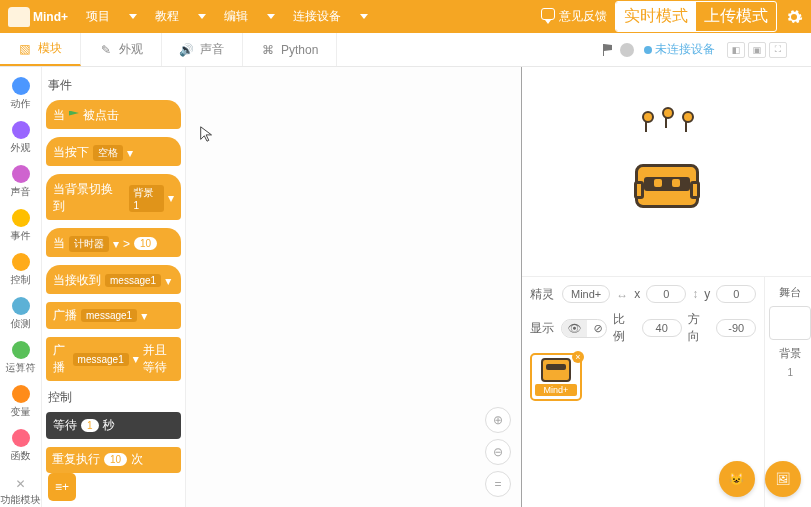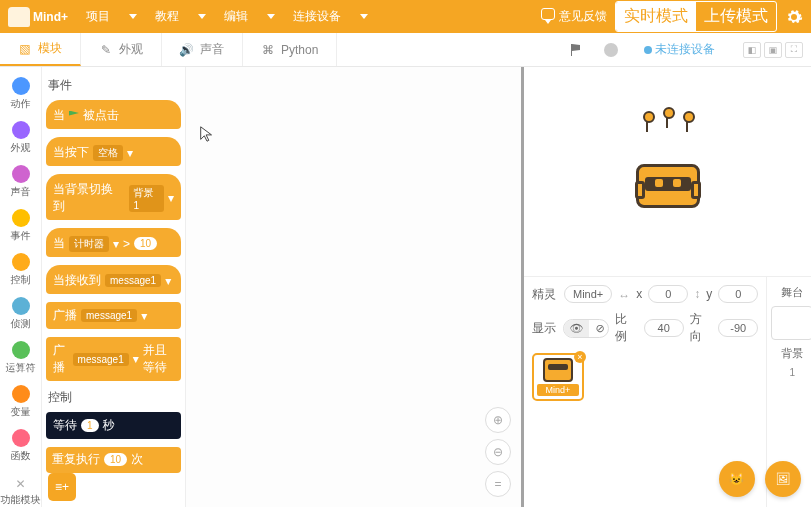--- a/index.html
+++ b/index.html
@@ -21,55 +21,55 @@
 .mode-btn{padding:4px 8px;font-size:16px;cursor:pointer}
 .mode-btn.active{background:#fff;color:#f5a623}
 .mode-btn:not(.active){color:#fff}
 .gear-icon{width:18px;height:18px;cursor:pointer}
 
 .tabstrip{height:34px;border-bottom:1px solid #e8e8e8;display:flex}
 .tabstrip-left{display:flex}
 .tab{display:flex;align-items:center;gap:6px;padding:0 18px;cursor:pointer;color:#888;border-right:1px solid #eee}
 .tab.active{color:#f5a623;border-bottom:2px solid #f5a623}
 .tab-ico{width:14px;height:14px;display:inline-flex;align-items:center;justify-content:center}
-.tabstrip-right{margin-left:auto;display:flex;align-items:center;gap:20px;padding-right:8px}
+.tabstrip-right{margin-left:auto;display:flex;align-items:center;gap:4px;padding-right:24px}
 .flag-icon{width:16px;height:16px;color:#777}
 .dot-gray{width:14px;height:14px;border-radius:50%;background:#ccc}
 .nc{color:#5fb4e6;font-size:11px;margin-left:6px;display:flex;align-items:center;gap:3px}
 .nc-dot{width:8px;height:8px;border-radius:50%;background:#5fb4e6}
 .win-btns{display:flex;gap:3px;margin-left:8px}
 .win-btn{width:18px;height:16px;border:1px solid #ddd;border-radius:2px;cursor:pointer;display:flex;align-items:center;justify-content:center;font-size:9px;color:#aaa}
 
 .main{flex:1;display:flex;overflow:hidden}
 
 .cats{width:42px;background:#fff;border-right:1px solid #eee;display:flex;flex-direction:column;align-items:center;padding-top:6px;gap:2px}
 .cat{display:flex;flex-direction:column;align-items:center;gap:2px;padding:4px 0;cursor:pointer;width:100%}
 .cat-dot{width:18px;height:18px;border-radius:50%}
 .cat-lbl{font-size:10px;color:#666}
 .cat-tools{margin-top:4px;color:#aaa}
 
 .palette{width:144px;border-right:1px solid #eee;padding:6px 4px;overflow-y:auto;position:relative}
 .palette::-webkit-scrollbar{width:6px}
 .pal-head{font-size:12px;color:#555;margin:4px 0 6px 2px}
 .blk{background:#f6ab2e;color:#fff;border-radius:4px;padding:5px 7px;margin-bottom:8px;font-size:11px;display:flex;align-items:center;gap:4px;cursor:pointer;position:relative}
 .blk.hat{border-radius:14px 14px 4px 4px;padding-top:7px}
-.blk.ctl{background:#0f172a}
+.blk.ctl{background:#404040}
 .pill{background:#fff;color:#f6ab2e;border-radius:8px;padding:1px 6px;font-size:10px}
 .drop{background:#e0941a;border-radius:3px;padding:1px 5px;font-size:10px}
 .mini-flag{display:inline-block;width:10px;height:10px;background:#4caf50;clip-path:polygon(0 0,100% 25%,0 50%);}
 .c-wrap{background:#f6ab2e;border-radius:4px;padding:4px 6px 2px;margin-bottom:8px}
 .c-top{color:#fff;font-size:11px;display:flex;align-items:center;gap:4px;padding-bottom:3px}
 .ext-btn{position:absolute;bottom:6px;left:6px;width:28px;height:28px;background:#f5a623;border-radius:5px;display:flex;align-items:center;justify-content:center;color:#fff;cursor:pointer}
 
 .workspace{flex:1;position:relative;background:#fdfdfd;background-image:radial-gradient(#e4e4e4 0.5px,transparent 0.5px);background-size:22px 22px}
 .cursor{position:absolute;top:58px;left:12px;width:18px;height:18px}
 .ws-ctrl{position:absolute;right:10px;bottom:10px;display:flex;flex-direction:column;gap:6px}
 .ws-btn{width:26px;height:26px;border:1px solid #ddd;border-radius:50%;background:#fff;display:flex;align-items:center;justify-content:center;color:#aaa;cursor:pointer}
 
-.stage-col{width:290px;display:flex;flex-direction:column;border-left:3px solid #a3a3a3}
+.stage-col{width:290px;display:flex;flex-direction:column;border-left:1px solid #a3a3a3}
 .stage{flex:0 0 210px;border-bottom:1px solid #eee;display:flex;align-items:center;justify-content:center;background:#fff}
 .robot{width:80px;height:72px;position:relative}
 .r-head{width:64px;height:44px;background:#f6ab2e;border-radius:8px;position:absolute;bottom:0;left:8px;border:3px solid #4a3a2a}
 .r-visor{position:absolute;top:10px;left:6px;right:6px;height:14px;background:#4a3a2a;border-radius:3px}
 .r-eye{position:absolute;top:2px;width:8px;height:8px;background:#f6ab2e;border-radius:2px}
 .r-eye.l{left:10px}.r-eye.r{right:10px}
 .r-ant{position:absolute;top:-18px;width:2px;height:14px;background:#4a3a2a}
 .r-ant::before{content:"";position:absolute;top:-7px;left:-3px;width:8px;height:8px;border-radius:50%;background:#f6ab2e;border:2px solid #4a3a2a}
 .r-ant.a1{left:18px}.r-ant.a2{left:38px;top:-22px}.r-ant.a3{left:58px}
 .r-ear{position:absolute;width:10px;height:18px;background:#f6ab2e;border:3px solid #4a3a2a;border-radius:3px;top:14px}

